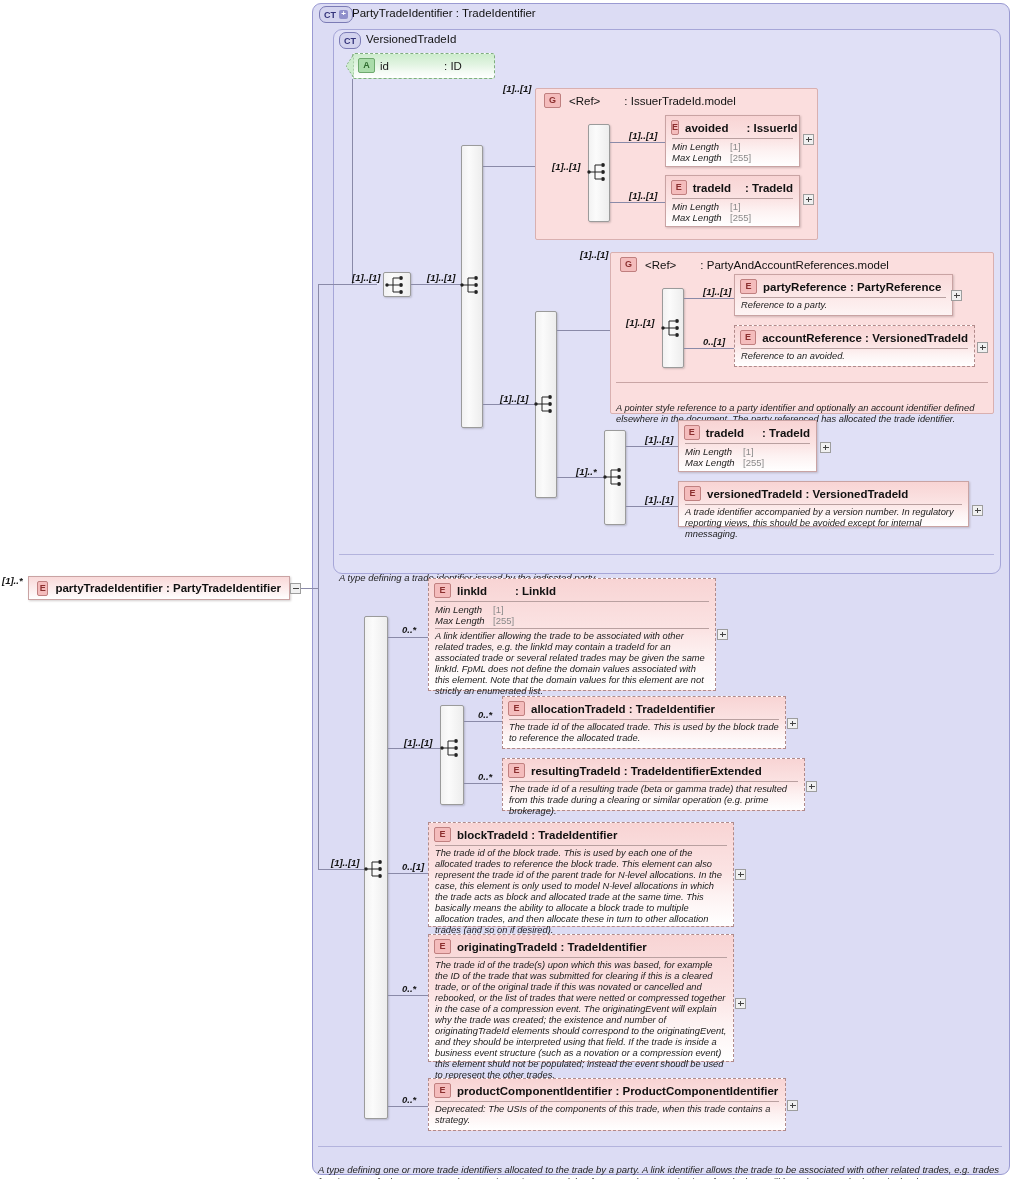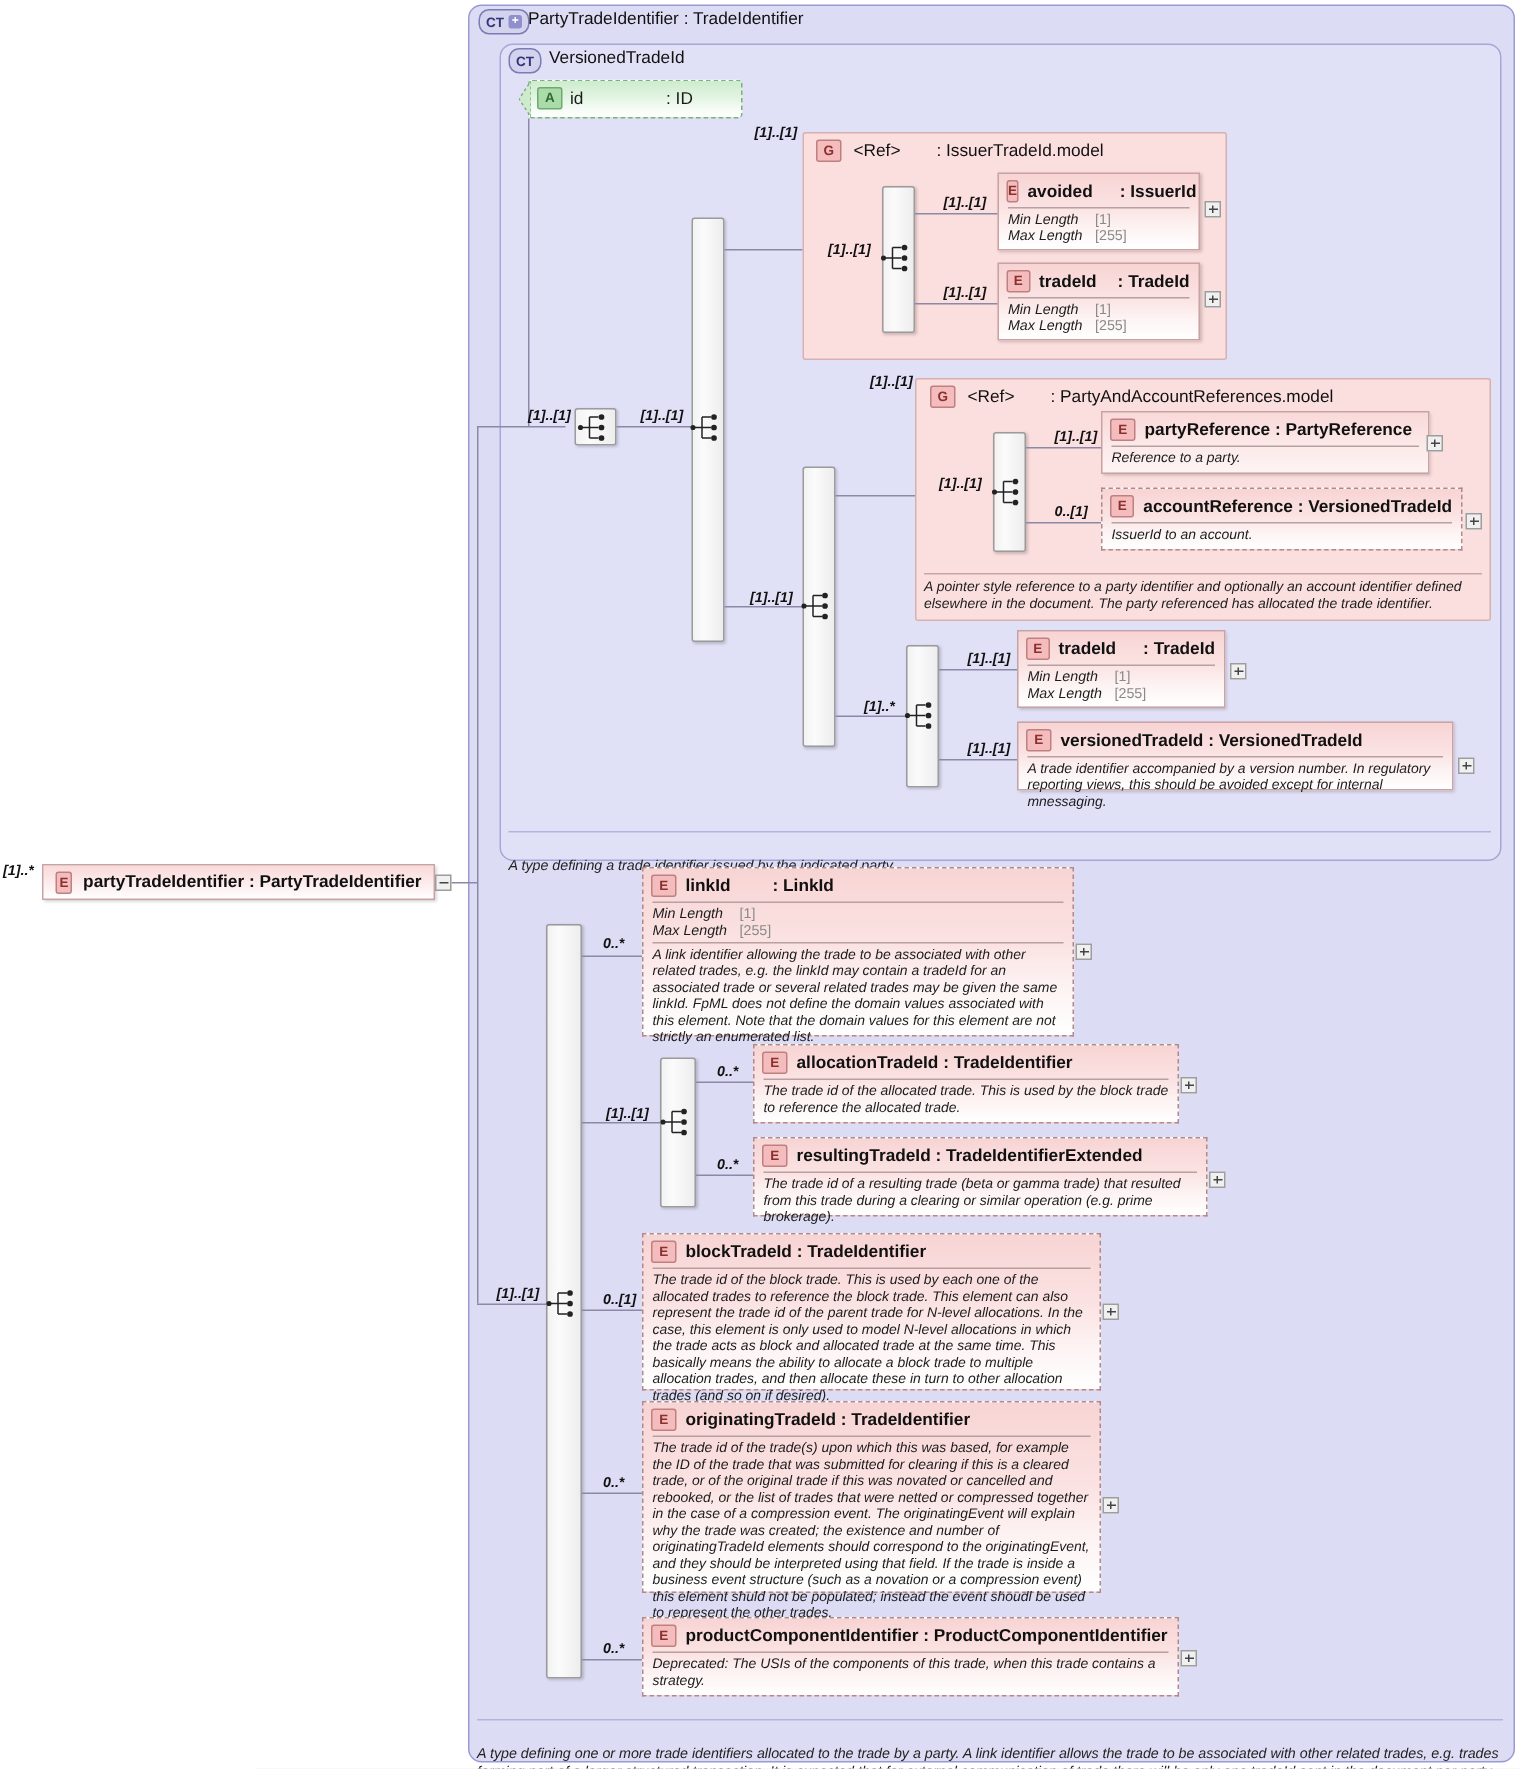--- a/index.html
+++ b/index.html
@@ -66,21 +66,21 @@
   }
 
   
   .gbox{
     position:absolute;box-sizing:border-box;
     background:#fbdede;border:1px solid #d9b0b0;border-radius:2px;
   }
   .gbox-head{display:flex;align-items:center;gap:8px;padding:4px 6px;}
   .gdoc{
     position:absolute;left:6px;right:6px;
-    border-top:1px solid #c9a5a5;padding-top:3px;
+    border-top:1px solid #c9a5a5;padding-top:20px;
     font-style:italic;font-size:9.3px;line-height:11px;color:#1b1b1b;
   }
 
   
   .abox{
     position:absolute;box-sizing:border-box;
     background:linear-gradient(to bottom,#cdeccd 0%,#e2f4e2 45%,#f4fbf4 75%,#ffffff 100%);
     border:1px dashed #7fae7f;border-radius:3px;
     display:flex;align-items:center;gap:0px;padding-left:18px;
   }
@@ -314,21 +314,21 @@
   </div>
   <div class="edoc">Reference to a party.</div>
 </div>
 <div class="expander plus" style="left:951px;top:290px;"></div>
 
 <div class="ebox dashed" style="left:734px;top:325px;width:241px;height:42px;">
   <div class="ebox-head">
     <span class="tag">E</span>
     <span class="ename">accountReference : VersionedTradeId</span>
   </div>
-  <div class="edoc">IssuerId to an account.</div>
+  <div class="edoc">Reference to an avoided.</div>
 </div>
 <div class="expander plus" style="left:977px;top:342px;"></div>
 
 <div class="ln lnh" style="left:557px;top:477px;width:47px;"></div>
 <div class="card" style="left:576px;top:466px;">[1]..*</div>
 
 <div class="seqbar" style="left:604px;top:430px;width:22px;height:95px;"></div>
 <svg class="seqglyph" style="left:602px;top:466px;" viewBox="0 0 26 22">
   <circle cx="3" cy="11" r="1.7" fill="#222"></circle>
     <line x1="4" y1="11" x2="9" y2="11" stroke="#222" stroke-width="1"></line>

